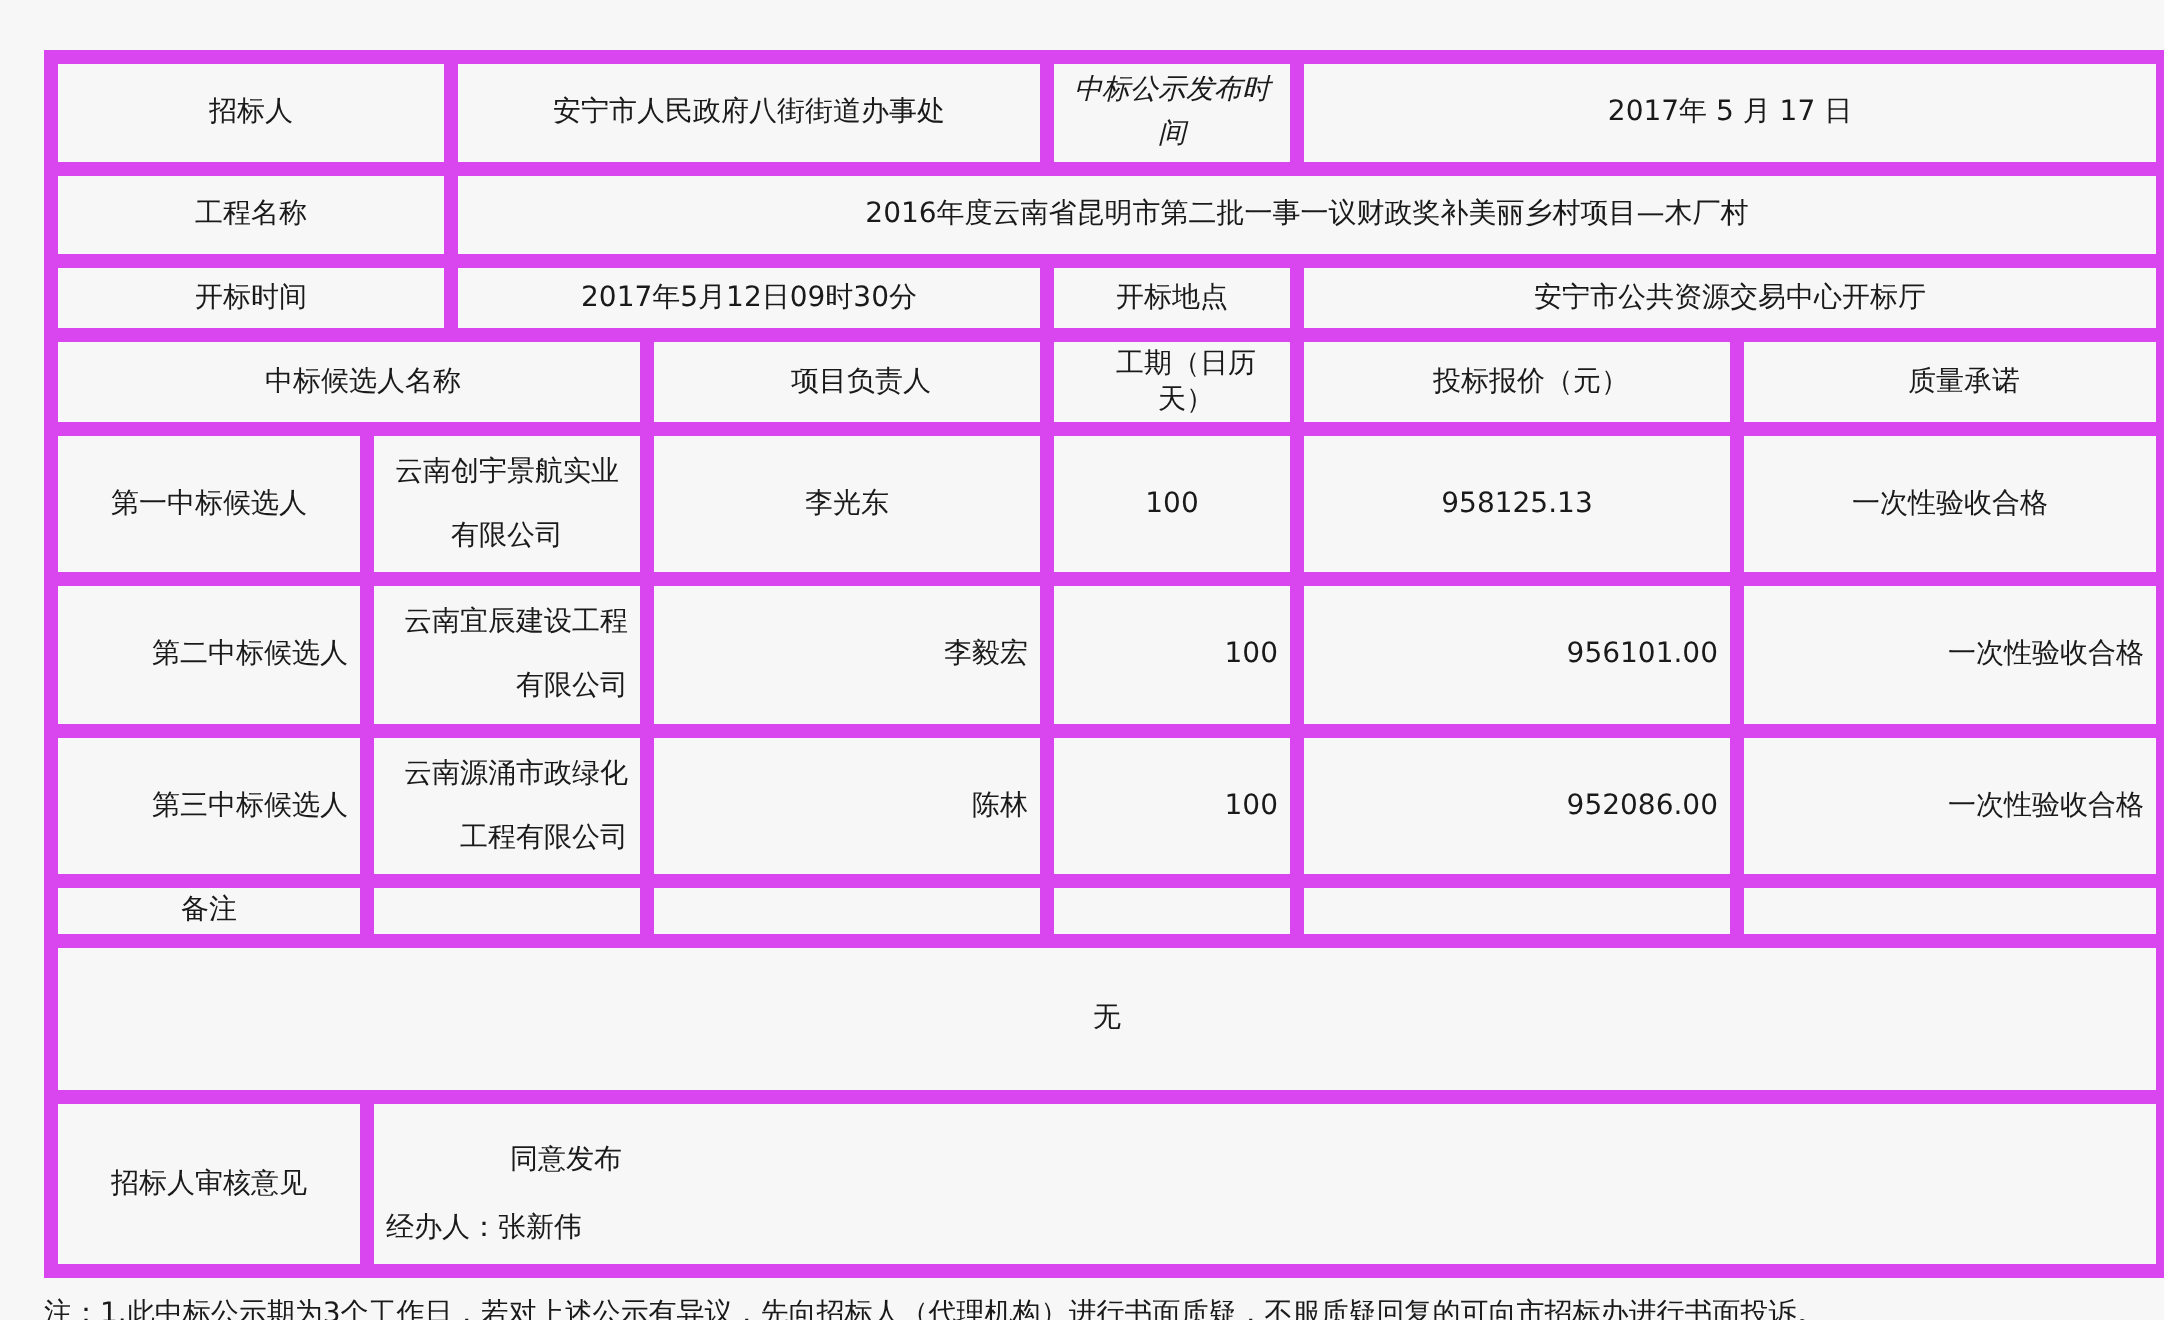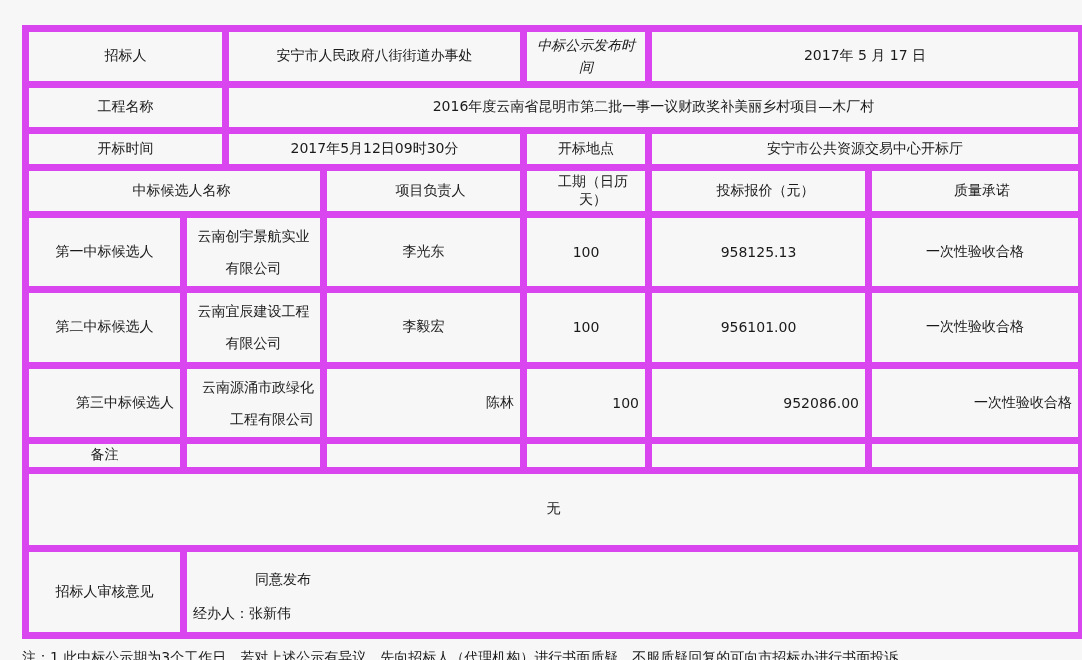--- a/index.html
+++ b/index.html
@@ -26,21 +26,21 @@
     font-size: 14px;
     padding: 2px 6px;
     overflow: hidden;
     word-break: break-all;
   }
   .r1 td { height: 42px; }
   .r2 td { height: 35px; }
   .r3 td, .r4 td { height: 26px; }
   .r5 td { height: 36px; padding-left: 20px; }
   .r6 td { height: 54px; }
-  .r7 td { height: 55px; }
+  .r7 td { height: 55px; text-align: right; }
   .r8 td { height: 57px; text-align: right; }
   .r9 td { height: 19px; margin-left: 13px; }
   .r10 td { height: 30px; border-top-width: 2px; }
   .r11 td { height: 67px; }
   .r12 td { height: 76px; }
   .company-cell { line-height: 2.3; }
   .wrap-label { line-height: 1.6; font-style: italic; }
   .review-cell { text-align: left; }
   .review-opinion { margin: 10px 0 0 62px; text-align: left; }
   .review-handler { margin: 16px 72px 0 0; text-align: left; }

